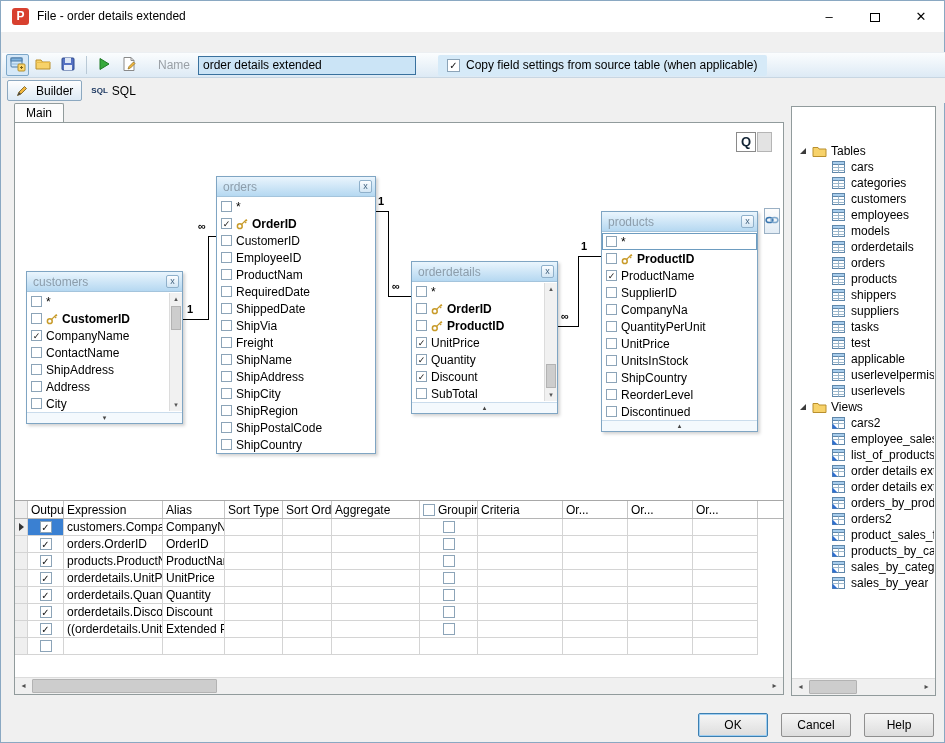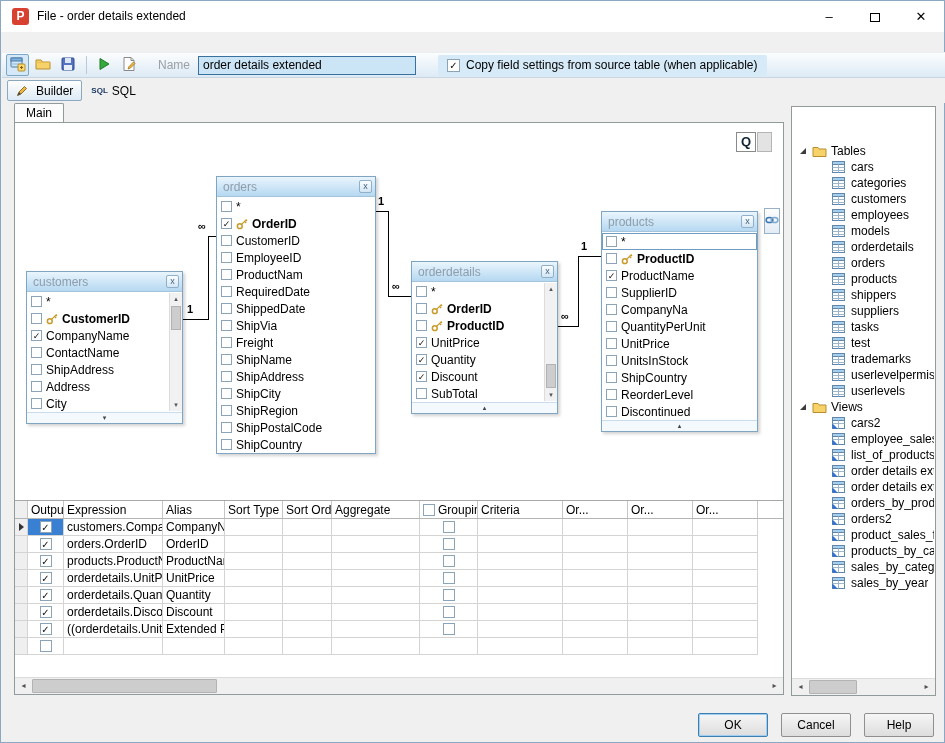--- a/index.html
+++ b/index.html
@@ -820,21 +820,21 @@
         <div class="t-item">
           <span class="t-icon">
             <svg width="13" height="12" viewBox="0 0 13 12">
               <rect x="0.5" y="0.5" width="12" height="11" fill="#fff" stroke="#5f87aa"></rect>
               <rect x="0.5" y="0.5" width="12" height="3" fill="#a8cdec" stroke="#5f87aa"></rect>
               <line x1="0.5" y1="6.5" x2="12.5" y2="6.5" stroke="#9db8cc"></line>
               <line x1="0.5" y1="9.5" x2="12.5" y2="9.5" stroke="#9db8cc"></line>
               <line x1="6.5" y1="3.5" x2="6.5" y2="11.5" stroke="#9db8cc"></line>
             </svg>
           </span>
-          <span class="t-label">trademarks</span>
+          <span class="t-label">applicable</span>
         </div>
         <div class="t-item">
           <span class="t-icon">
             <svg width="13" height="12" viewBox="0 0 13 12">
               <rect x="0.5" y="0.5" width="12" height="11" fill="#fff" stroke="#5f87aa"></rect>
               <rect x="0.5" y="0.5" width="12" height="3" fill="#a8cdec" stroke="#5f87aa"></rect>
               <line x1="0.5" y1="6.5" x2="12.5" y2="6.5" stroke="#9db8cc"></line>
               <line x1="0.5" y1="9.5" x2="12.5" y2="9.5" stroke="#9db8cc"></line>
               <line x1="6.5" y1="3.5" x2="6.5" y2="11.5" stroke="#9db8cc"></line>
             </svg>

